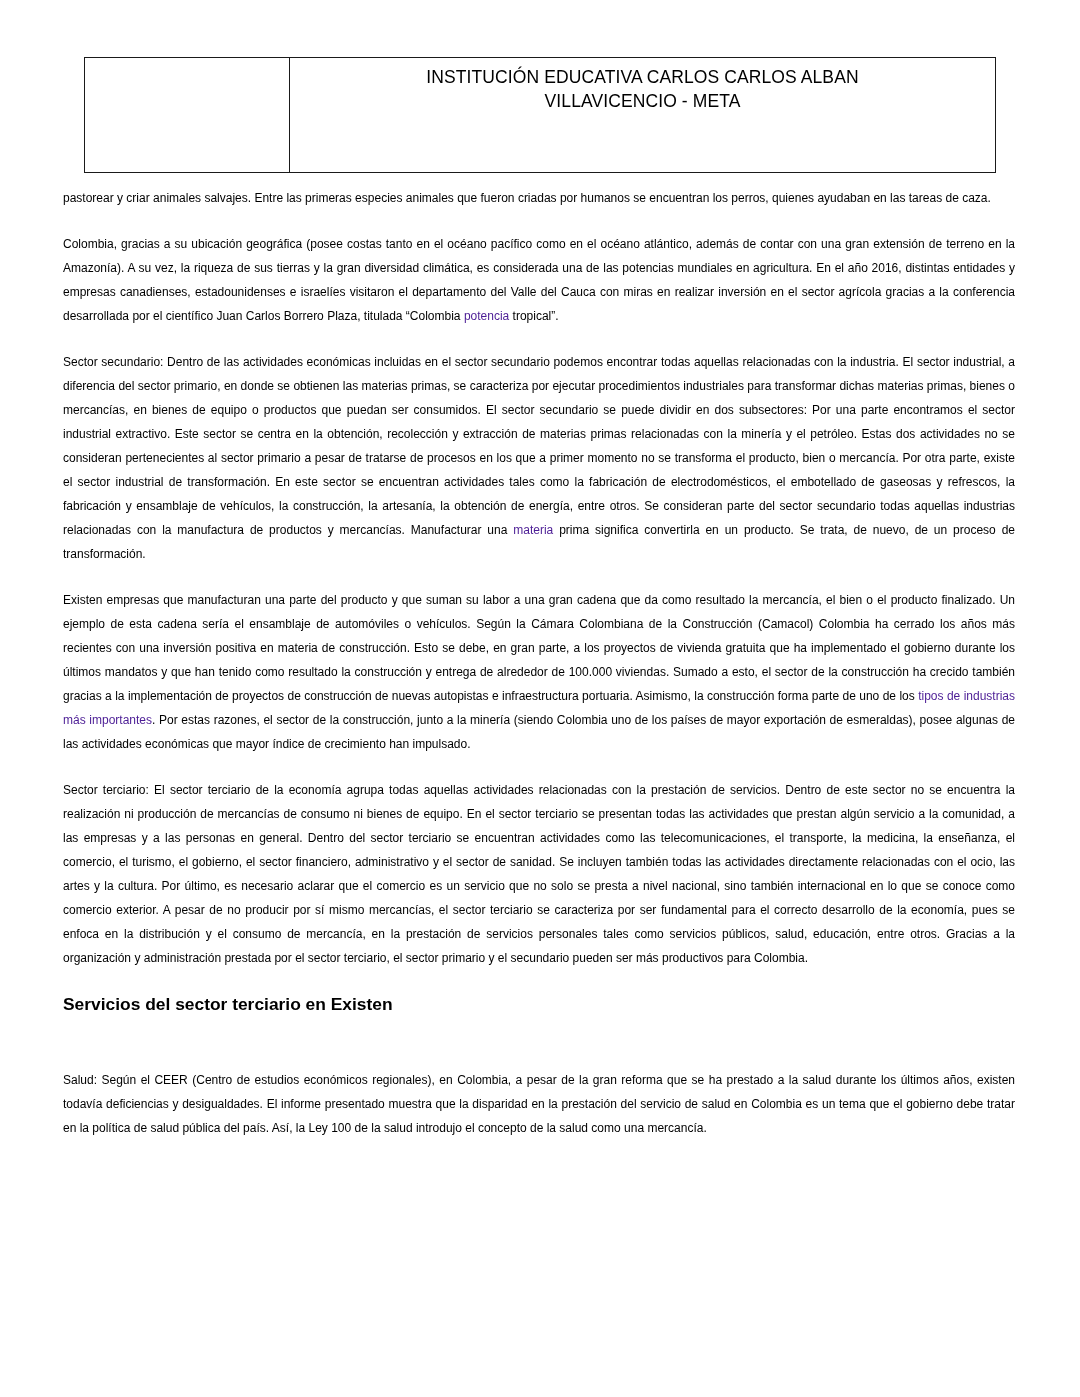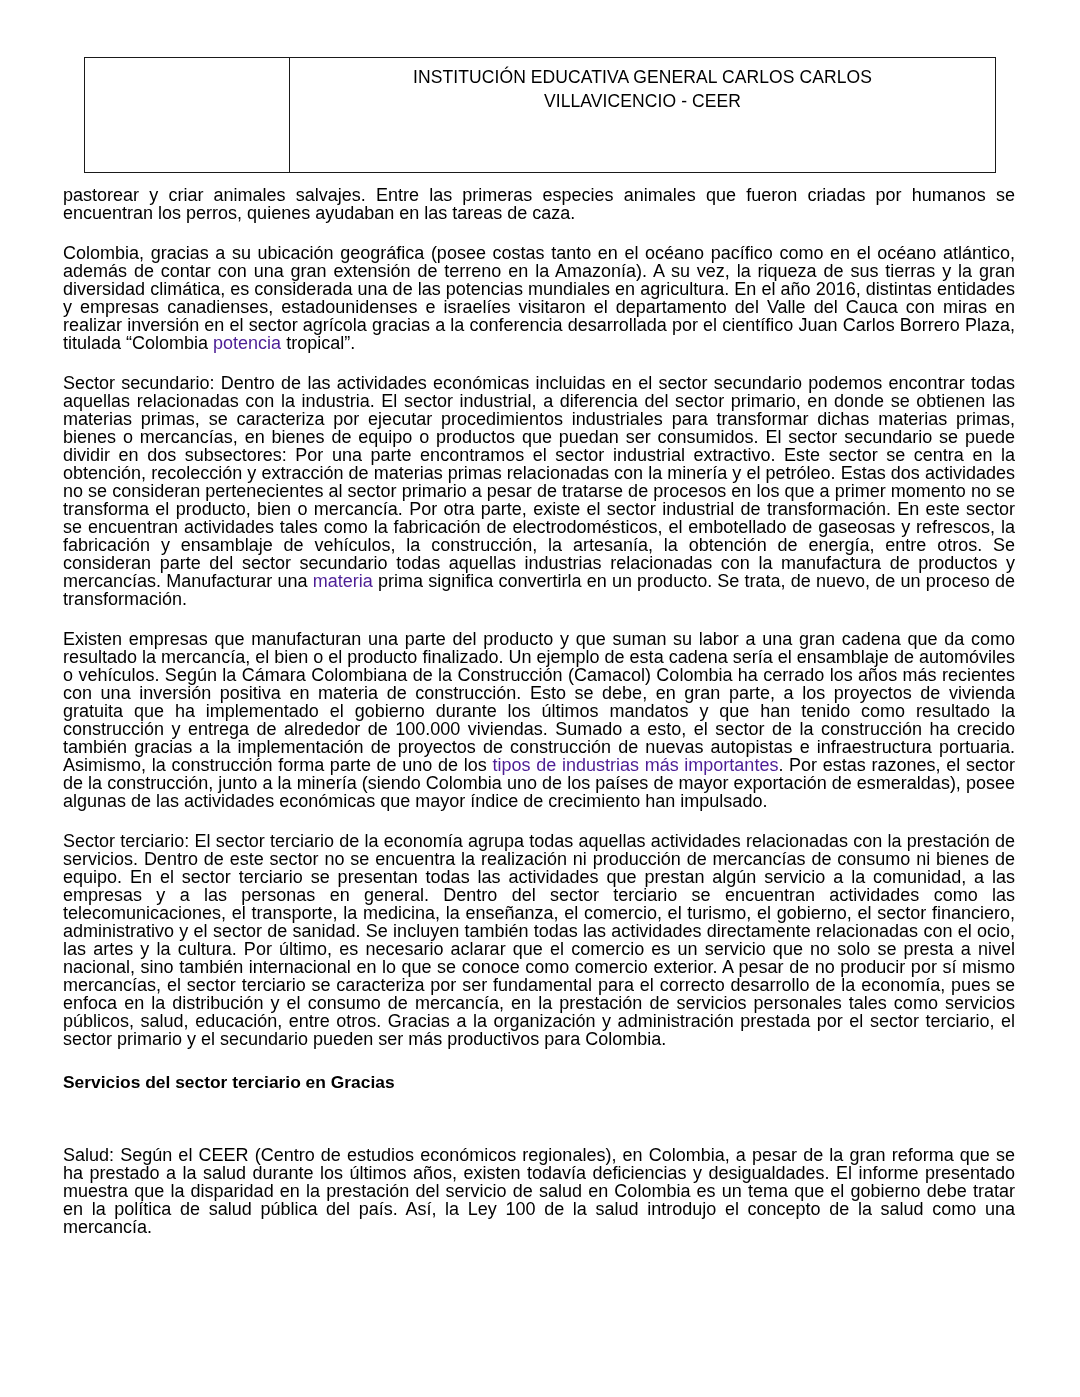--- a/index.html
+++ b/index.html
@@ -57,22 +57,22 @@
   
   .content {
     position: absolute;
     left: 63px;
     top: 186px;
     width: 952px;
   }
 
   p.para {
     margin: 0 0 22px 0;
-    font-size: 18px;
-    line-height: 18px;
+    font-size: 12px;
+    line-height: 24px;
     text-align: justify;
     text-justify: inter-word;
     color: #000;
   }
   p.para:last-child {
     margin-bottom: 0;
   }
 
   .lead {
     font-weight: normal;
@@ -100,39 +100,39 @@
 
 <div class="page">
 
   <table class="header-table">
     <tbody>
         <tr>
       <td class="header-cell-logo">
         <span></span>
       </td>
       <td class="header-cell-title">
-        <div class="header-title-line">INSTITUCIÓN EDUCATIVA GENERAL CARLOS CARLOS</div>
-        <div class="header-title-line">VILLAVICENCIO - CEER</div>
+        <div class="header-title-line">INSTITUCIÓN EDUCATIVA CARLOS CARLOS ALBAN</div>
+        <div class="header-title-line">VILLAVICENCIO - META</div>
       </td>
     </tr>
   </tbody>
     </table>
 
   <div class="content">
 
     <p class="para">pastorear y criar animales salvajes. Entre las primeras especies animales que fueron criadas por humanos se encuentran los perros, quienes ayudaban en las tareas de caza.</p>
 
     <p class="para"><span>Colombia, gracias a su ubicación geográfica (posee costas tanto en el océano pacífico como en el océano atlántico, además de contar con una gran extensión de terreno en la Amazonía). A su vez, la riqueza de sus tierras y la gran diversidad climática, es considerada una de las potencias mundiales en agricultura. En el año 2016, distintas entidades y empresas canadienses, estadounidenses e israelíes visitaron el departamento del Valle del Cauca con miras en realizar inversión en el sector agrícola gracias a la conferencia desarrollada por el científico Juan Carlos Borrero Plaza, titulada “Colombia </span><span class="link">potencia</span><span> tropical”.</span></p>
 
     <p class="para"><span class="lead">Sector secundario:</span><span> Dentro de las actividades económicas incluidas en el sector secundario podemos encontrar todas aquellas relacionadas con la industria. El sector industrial, a diferencia del sector primario, en donde se obtienen las materias primas, se caracteriza por ejecutar procedimientos industriales para transformar dichas materias primas, bienes o mercancías, en bienes de equipo o  productos que puedan ser consumidos.  El sector secundario se puede dividir en dos subsectores: Por una parte encontramos el sector industrial extractivo. Este sector se centra en la obtención, recolección y extracción de materias primas relacionadas con la minería y el petróleo. Estas dos actividades no se consideran pertenecientes al sector primario a pesar de tratarse de procesos en los que a primer momento no se transforma el producto, bien o mercancía. Por otra parte, existe el sector industrial de transformación.  En este sector se encuentran actividades tales como la fabricación de electrodomésticos, el embotellado de gaseosas y refrescos, la fabricación y ensamblaje de vehículos, la construcción, la artesanía, la obtención de energía, entre otros. Se consideran parte del sector secundario todas aquellas industrias relacionadas con la manufactura de productos y mercancías. Manufacturar una </span><span class="link">materia</span><span> prima significa convertirla en un producto. Se trata, de nuevo, de un proceso de transformación.</span></p>
 
     <p class="para"><span>Existen empresas que manufacturan una parte del producto y que suman su labor a una gran cadena que da como resultado la mercancía, el bien o el producto finalizado. Un ejemplo de esta cadena sería el ensamblaje de automóviles o vehículos. Según la Cámara Colombiana de la Construcción (Camacol) Colombia ha cerrado los años más recientes con una inversión positiva en materia de construcción. Esto se debe, en gran parte, a los proyectos de vivienda gratuita que ha implementado el gobierno durante los últimos mandatos y que han tenido como resultado la construcción y entrega de alrededor de 100.000 viviendas. Sumado a esto, el sector de la construcción ha crecido también gracias a la implementación de proyectos de construcción de nuevas autopistas e infraestructura portuaria. Asimismo, la construcción forma parte de uno de los </span><span class="link">tipos de industrias más importantes</span><span>.  Por estas razones, el sector de la construcción, junto a la minería (siendo Colombia uno de los países de mayor exportación de esmeraldas), posee algunas de las actividades económicas que mayor índice de crecimiento han impulsado.</span></p>
 
     <p class="para"><span class="lead">Sector terciario:</span><span> El sector terciario de la economía agrupa todas aquellas actividades relacionadas con la prestación de servicios. Dentro de este sector no se encuentra la realización ni producción de mercancías de consumo ni bienes de equipo. En el sector terciario se presentan todas las actividades que prestan algún servicio a la comunidad, a las empresas y a las personas en general. Dentro del sector terciario se encuentran actividades como las telecomunicaciones, el transporte, la medicina, la enseñanza, el comercio, el turismo, el gobierno, el sector financiero, administrativo y el sector de sanidad. Se incluyen también todas las actividades directamente relacionadas con el ocio, las artes y la cultura. Por último, es necesario aclarar que el comercio es un servicio que no solo se presta a nivel nacional, sino también internacional en lo que se conoce como comercio exterior. A pesar de no producir por sí mismo mercancías, el sector terciario se caracteriza por ser fundamental para el correcto desarrollo de la economía, pues se enfoca en la distribución y el consumo de mercancía, en la prestación de servicios personales tales como servicios públicos, salud, educación, entre otros. Gracias a la organización y administración prestada por el sector terciario, el sector primario y el secundario pueden ser más productivos para Colombia.</span></p>
 
-    <h2 class="section-heading">Servicios del sector terciario en Gracias</h2>
+    <h2 class="section-heading">Servicios del sector terciario en Existen</h2>
 
     <div class="gap-after-heading"></div>
 
     <p class="para"><span class="lead">Salud: S</span><span>egún el CEER (Centro de estudios económicos regionales), en Colombia, a pesar de la gran reforma que se ha prestado a la salud durante los últimos años, existen todavía deficiencias y desigualdades. El informe presentado muestra que la disparidad en la prestación del servicio de salud en Colombia es un tema que el gobierno debe tratar en la política de salud pública del país. Así, la Ley 100 de la salud introdujo el concepto de la salud como una mercancía.</span></p>
 
   </div>
 </div>
 
 </body></html>

